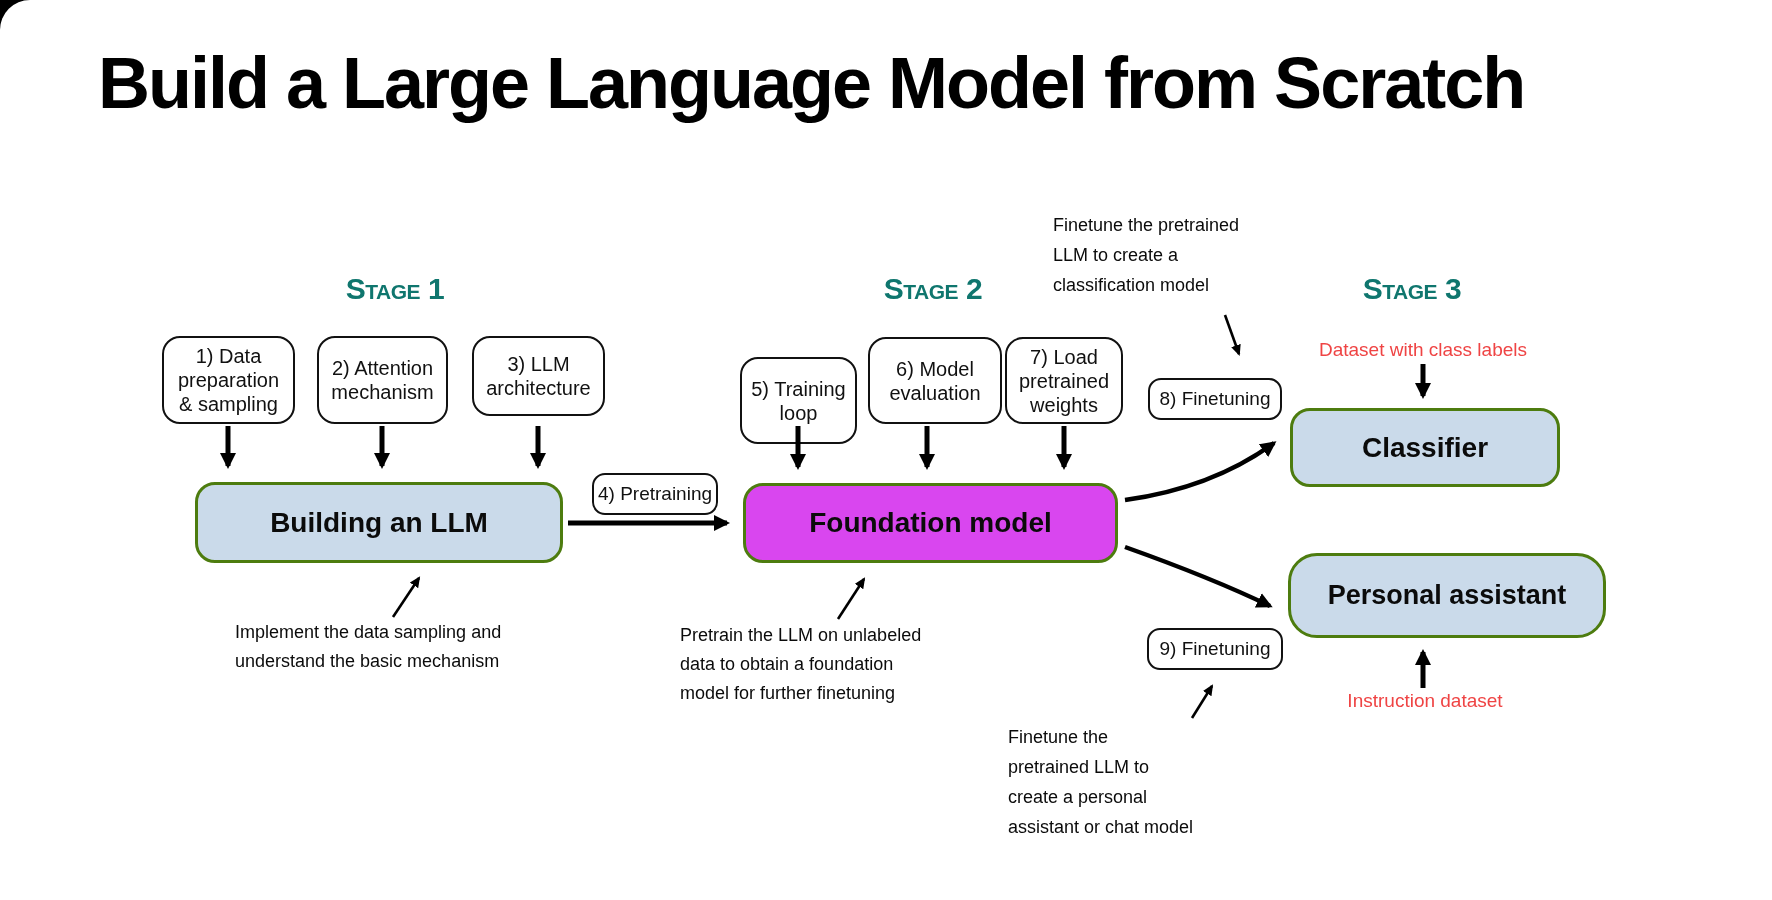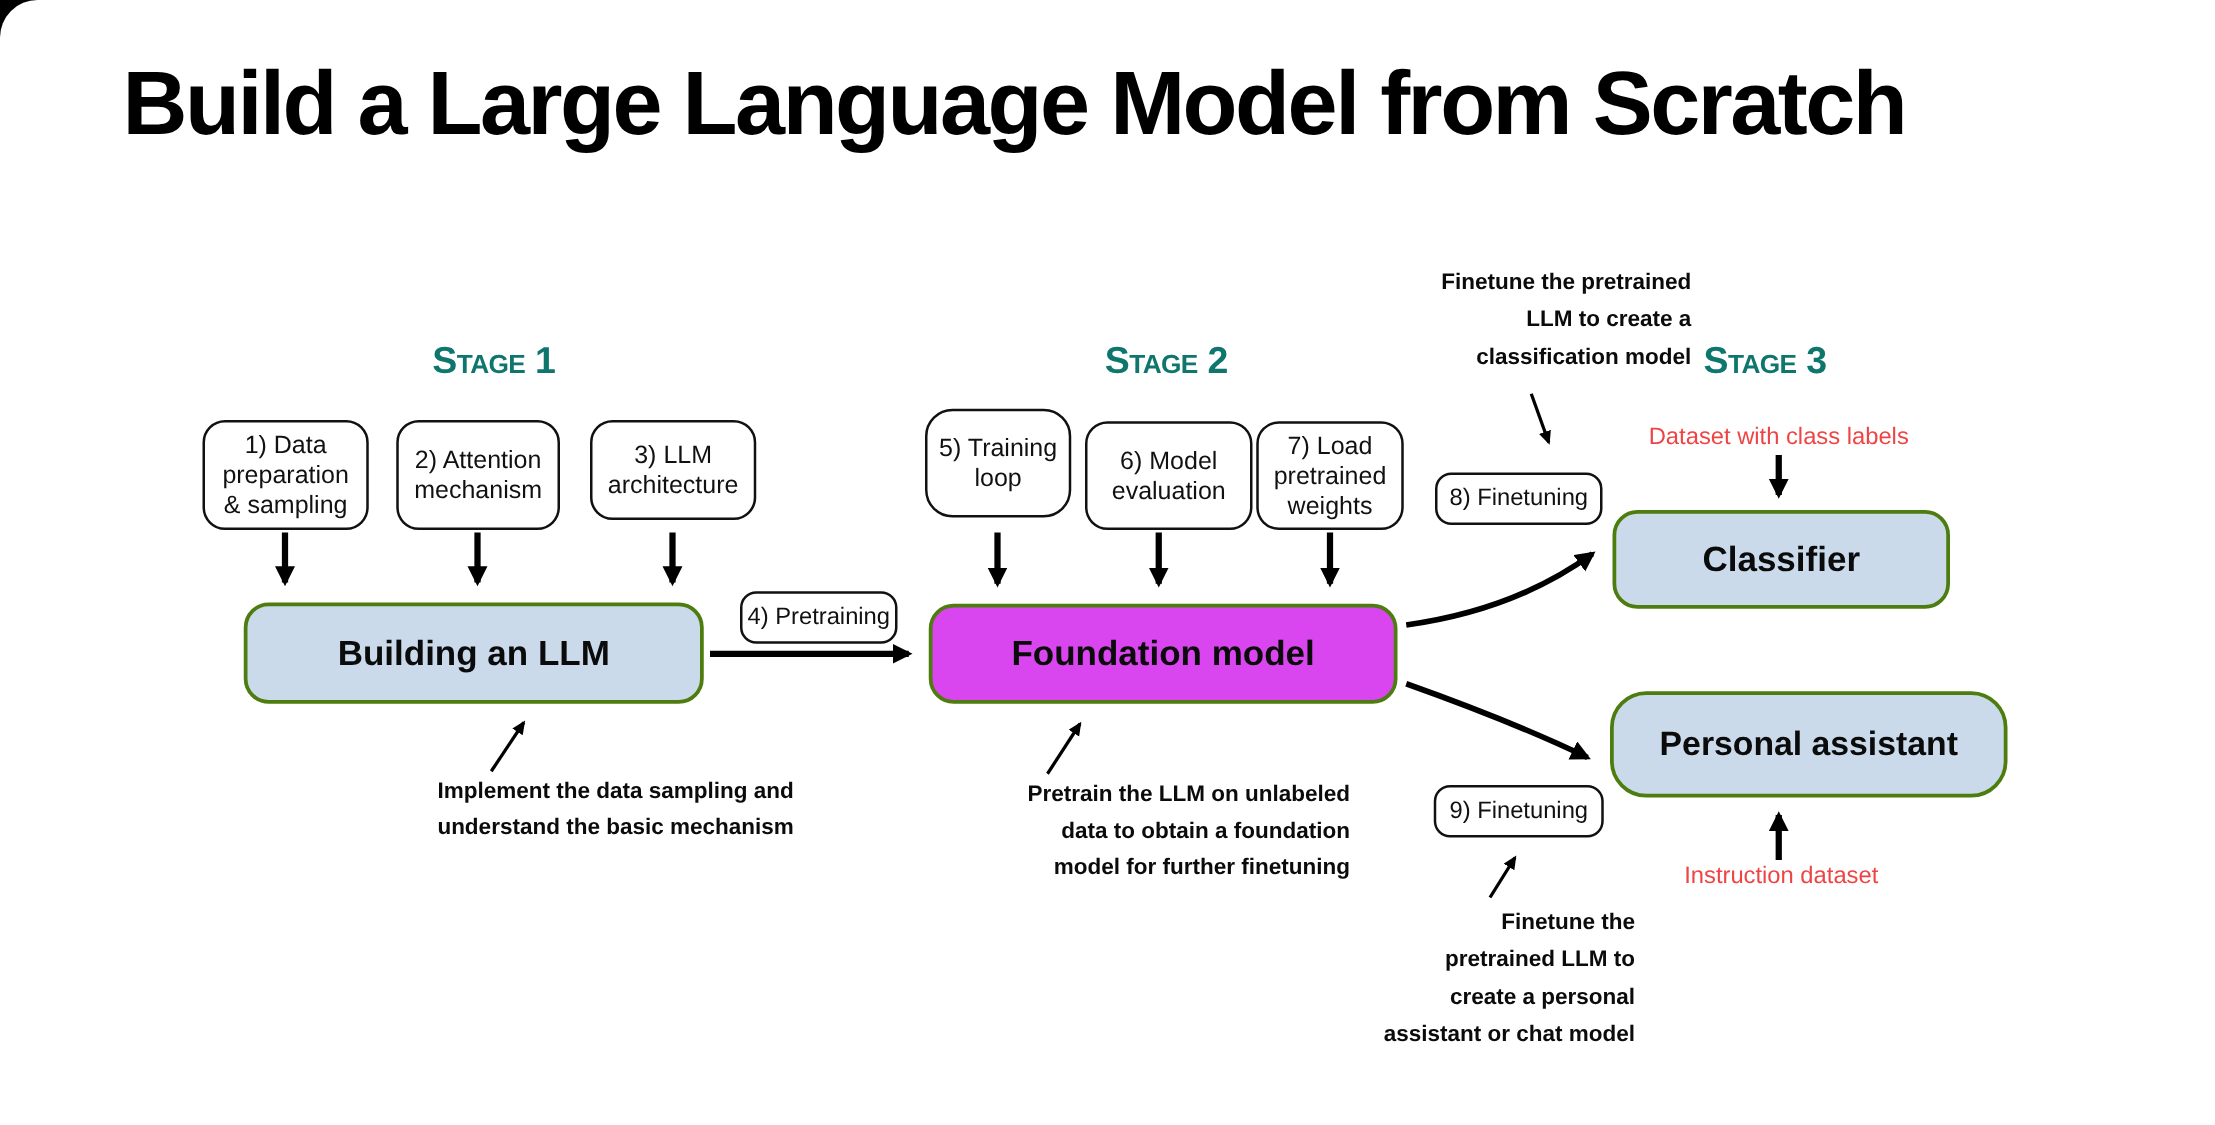--- a/index.html
+++ b/index.html
@@ -30,21 +30,21 @@
   }
   .main-box{
     box-sizing:border-box;border:3px solid #4d7c0f;border-radius:20px;
     display:flex;align-items:center;justify-content:center;text-align:center;
     font-size:28px;font-weight:bold;color:#0b0b0b;
   }
   .side-label{
     width:300px;text-align:center;font-size:19px;color:#ef4444;white-space:nowrap;
   }
   .note{
-    width:400px;text-align:right;font-size:18px;font-weight:bold;line-height:29px;
+    width:400px;text-align:left;font-size:18px;font-weight:normal;line-height:29px;
     color:#0b0b0b;white-space:pre-line;
   }
   .note-narrow{width:300px;line-height:30px;}
   svg.arrows{position:absolute;left:0;top:0;width:1772px;height:900px;pointer-events:none;}
 </style>
 </head>
 <body>
 
 <div class="canvas">
 
@@ -58,21 +58,21 @@
   <div class="abs stage-label" style="left:1312px;top:272px;">Stage 3</div>
 
   <div class="abs step-box" style="left:162px;top:336px;width:133px;height:88px;">1) Data
 preparation
 &amp; sampling</div>
   <div class="abs step-box" style="left:317px;top:336px;width:131px;height:88px;">2) Attention
 mechanism</div>
   <div class="abs step-box" style="left:472px;top:336px;width:133px;height:80px;">3) LLM
 architecture</div>
 
-  <div class="abs step-box" style="left:740px;top:327px;width:117px;height:87px;border-radius:22px;">5) Training
+  <div class="abs step-box" style="left:740px;top:357px;width:117px;height:87px;">5) Training
 loop</div>
   <div class="abs step-box" style="left:868px;top:337px;width:134px;height:87px;">6) Model
 evaluation</div>
   <div class="abs step-box" style="left:1005px;top:337px;width:118px;height:87px;">7) Load
 pretrained
 weights</div>
 
   <div class="abs pill-box" style="left:592px;top:473px;width:126px;height:42px;">4) Pretraining</div>
   <div class="abs pill-box" style="left:1148px;top:378px;width:134px;height:42px;">8) Finetuning</div>
   <div class="abs pill-box" style="left:1147px;top:628px;width:136px;height:42px;">9) Finetuning</div>

